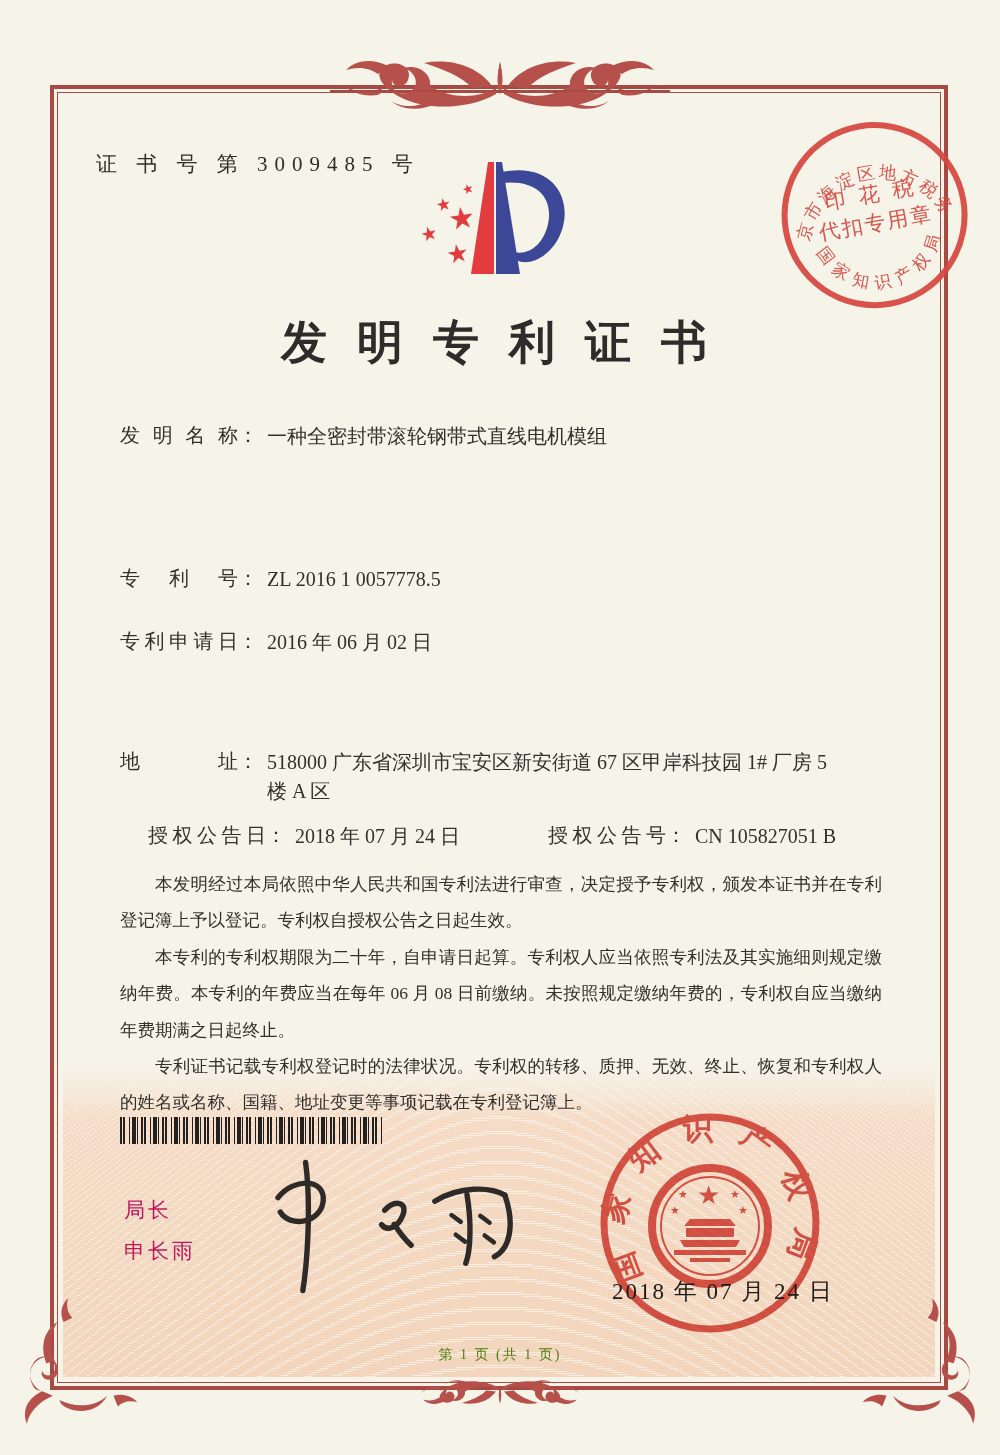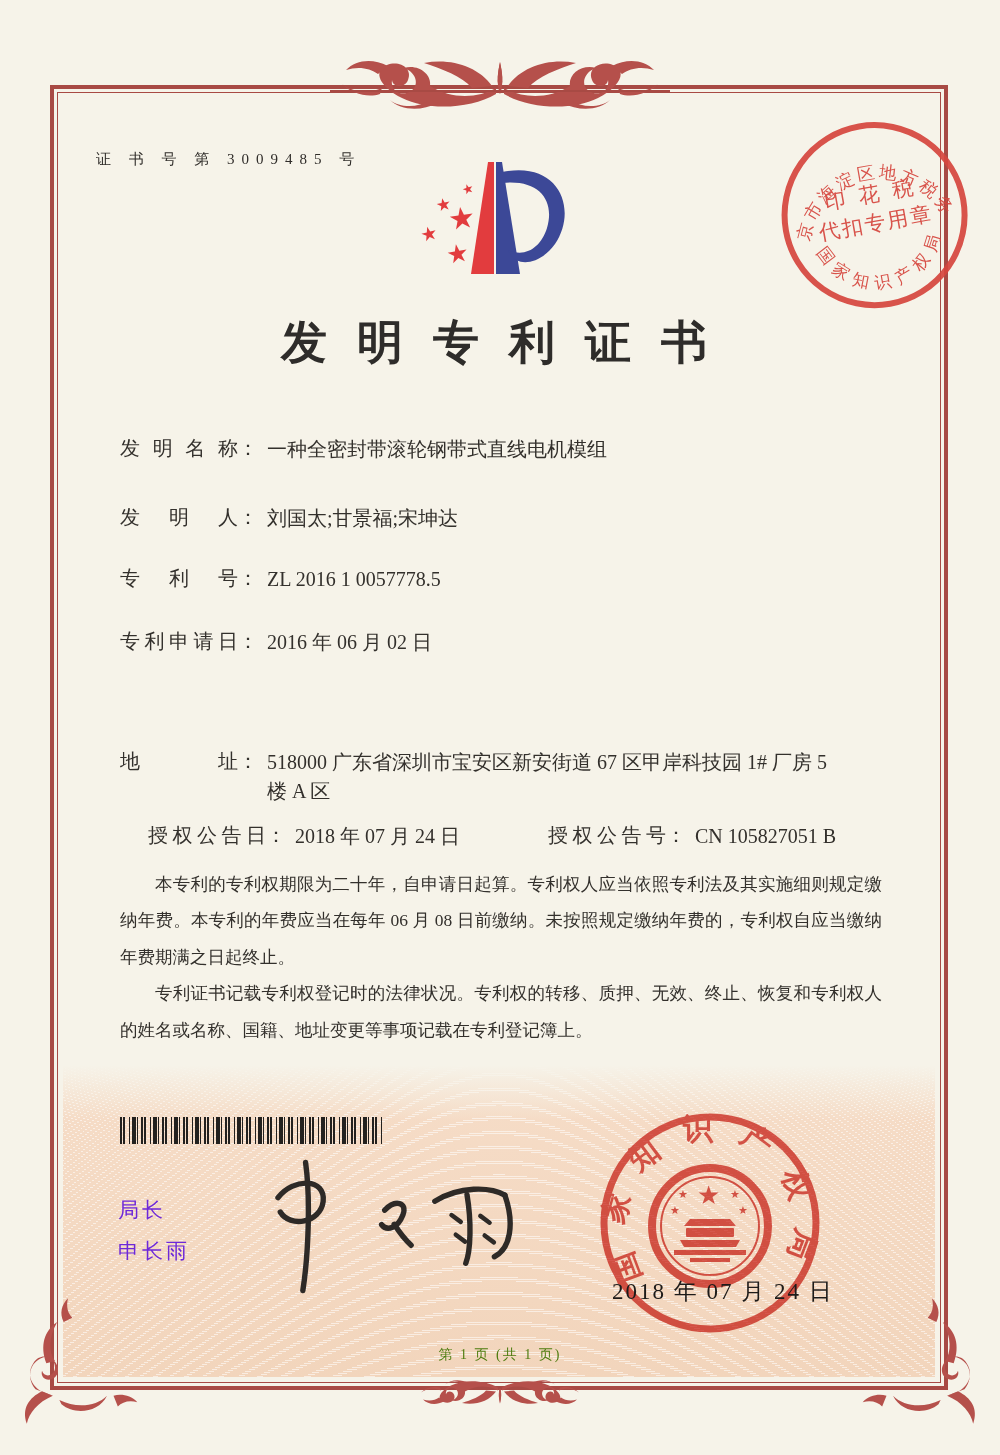--- a/index.html
+++ b/index.html
@@ -33,21 +33,21 @@
   .pink-band::before{
     content:"";position:absolute;left:0;right:0;top:0;height:55px;
     background:linear-gradient(#f6f3e9,rgba(246,243,233,0));
   }
 
   .orn{position:absolute;pointer-events:none;}
 
   
   .cert-no{
     position:absolute;left:96px;top:150px;
-    font-size:15px;letter-spacing:7px;color:#2f2c29;
+    font-size:21px;letter-spacing:7px;color:#2f2c29;
   }
   .title{
     position:absolute;left:0;right:12px;top:312px;
     text-align:center;font-size:46px;font-weight:bold;
     letter-spacing:30px;text-indent:30px;color:#2e2c2a;
   }
 
   
   .frow{position:absolute;left:120px;font-size:20px;color:#33302c;}
   .flabel{
@@ -75,23 +75,23 @@
     background:repeating-linear-gradient(90deg,
       #23211f 0 2px, rgba(0,0,0,0) 2px 3px,
       #23211f 3px 5px, rgba(0,0,0,0) 5px 9px,
       #23211f 9px 10px, rgba(0,0,0,0) 10px 12px,
       #23211f 12px 16px, rgba(0,0,0,0) 16px 17px,
       #23211f 17px 18px, rgba(0,0,0,0) 18px 21px);
   }
 
   
   .director-label,.director-name{
-    position:absolute;left:118px;
+    position:absolute;left:124px;
     font-family:Liberation Sans, sans-serif;
-    font-size:21px;font-weight:500;color:#6d28d9;letter-spacing:3px;
+    font-size:21px;font-weight:500;color:#be185d;letter-spacing:3px;
   }
   .director-label{top:1196px;}
   .director-name{top:1237px;}
   .signature{position:absolute;left:252px;top:1152px;}
 
   
   .tax-stamp{position:absolute;left:778px;top:118px;transform:rotate(-10deg);}
   .main-seal{position:absolute;left:595px;top:1108px;}
   .seal-date{
     position:absolute;left:612px;top:1276px;width:200px;
@@ -181,27 +181,23 @@
       <text font-size="17" fill="#d6463e" letter-spacing="7">
         <textPath href="#taxBottom" startOffset="50%" text-anchor="middle">国家知识产权局</textPath>
       </text>
       <text x="97" y="83" font-size="21" fill="#d6463e" text-anchor="middle" letter-spacing="4">印 花 税</text>
       <text x="97" y="112" font-size="21" fill="#d6463e" text-anchor="middle" letter-spacing="2">代扣专用章</text>
     </svg>
   </div>
 
   <div class="title">发明专利证书</div>
 
-  <div class="frow" style="top:435px">
+  <div class="frow" style="top:422px">
     <span class="flabel">发明名称</span><span class="fcolon">：</span>
     <span class="fvalue">一种全密封带滚轮钢带式直线电机模组</span>
-  </div>
-  <div class="frow" style="top:504px">
-    <span class="flabel">发明人</span><span class="fcolon">：</span>
-    <span class="fvalue">刘国太;甘景福;宋坤达</span>
   </div>
   <div class="frow" style="top:565px">
     <span class="flabel">专利号</span><span class="fcolon">：</span>
     <span class="fvalue">ZL 2016 1 0057778.5</span>
   </div>
   <div class="frow" style="top:628px">
     <span class="flabel">专利申请日</span><span class="fcolon">：</span>
     <span class="fvalue">2016 年 06 月 02 日</span>
   </div>
   <div class="frow" style="top:748px">
@@ -213,20 +209,21 @@
       <span class="flabel">授权公告日</span><span class="fcolon">：</span>
       <span class="fvalue">2018 年 07 月 24 日</span>
     </span>
     <span class="frow2-group" style="left:400px">
       <span class="flabel">授权公告号</span><span class="fcolon">：</span>
       <span class="fvalue">CN 105827051 B</span>
     </span>
   </div>
 
   <div class="body-text">
+    <p>本发明经过本局依照中华人民共和国专利法进行审查，决定授予专利权，颁发本证书并在专利登记簿上予以登记。专利权自授权公告之日起生效。</p>
     <p>本专利的专利权期限为二十年，自申请日起算。专利权人应当依照专利法及其实施细则规定缴纳年费。本专利的年费应当在每年 06 月 08 日前缴纳。未按照规定缴纳年费的，专利权自应当缴纳年费期满之日起终止。</p>
     <p>专利证书记载专利权登记时的法律状况。专利权的转移、质押、无效、终止、恢复和专利权人的姓名或名称、国籍、地址变更等事项记载在专利登记簿上。</p>
   </div>
 
   <div class="barcode"></div>
 
   <div class="director-label">局长</div>
   <div class="director-name">申长雨</div>
 
   <svg class="signature" width="270" height="145" viewBox="0 0 300 160">

